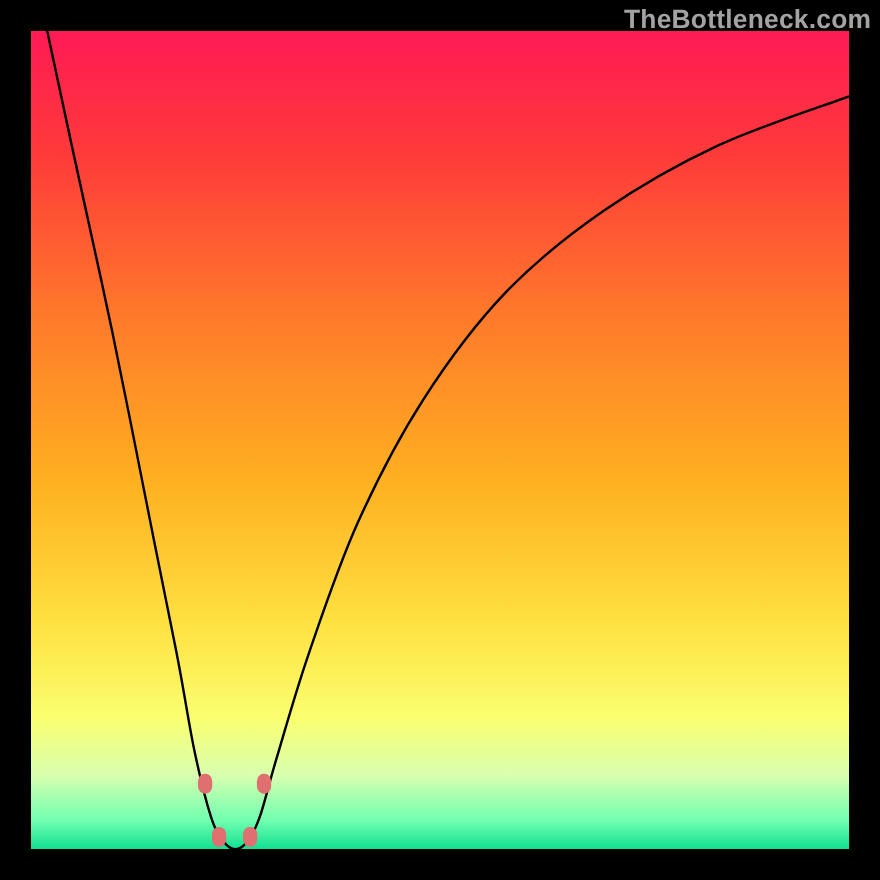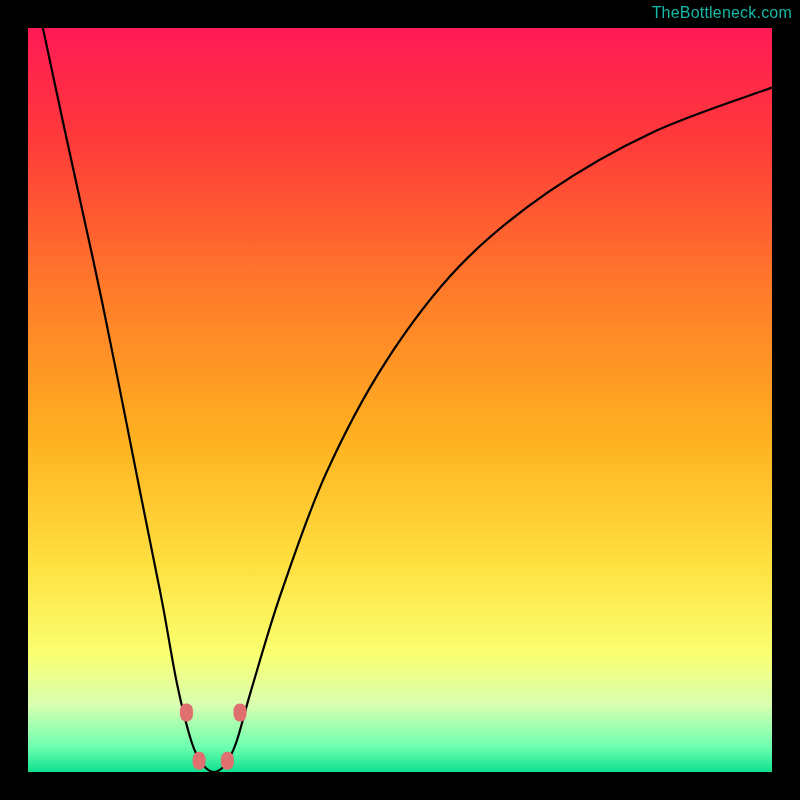--- a/index.html
+++ b/index.html
@@ -12,23 +12,23 @@
     overflow: hidden;
   }
   .frame {
     position: absolute;
     inset: 0;
   }
   .watermark {
     position: absolute;
     top: 4px;
     right: 8px;
-    color: #14b8a6;
-    font-size: 16px;
-    font-weight: 400;
+    color: #a3a3a3;
+    font-size: 24px;
+    font-weight: 700;
     letter-spacing: 0.2px;
     z-index: 10;
   }
   .plot-area {
     position: absolute;
     left: 28px;
     top: 28px;
     width: 744px;
     height: 744px;
     overflow: hidden;

